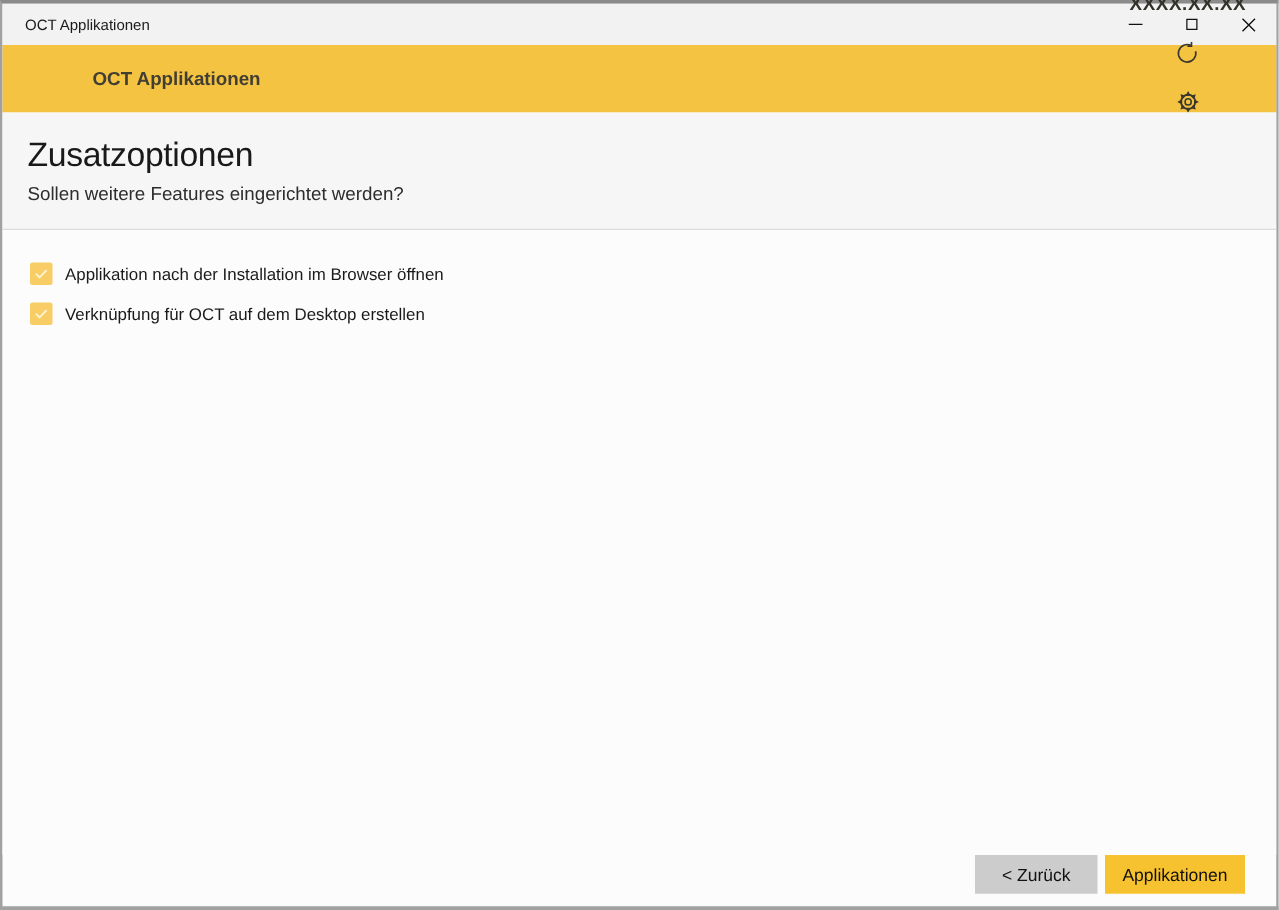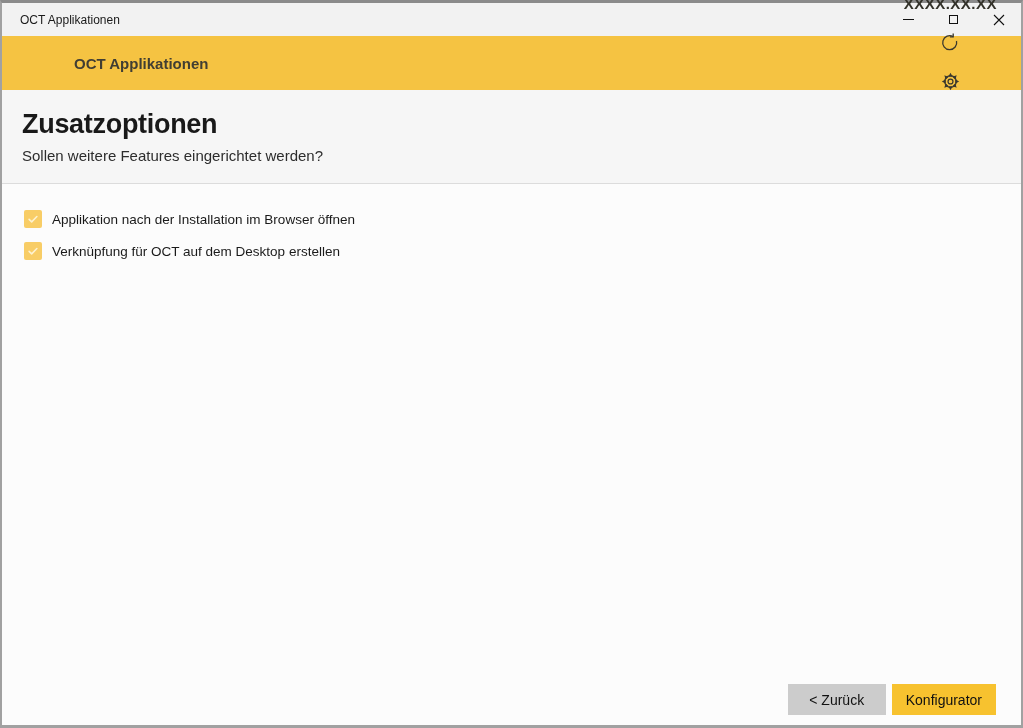--- a/index.html
+++ b/index.html
@@ -52,21 +52,21 @@
   .hdr-icon { width: 20px; height: 20px; display: flex; align-items: center; justify-content: center; cursor: pointer; }
   .help-glyph { font-size: 17px; color: #3a382e; font-weight: 400; }
 
   
   .page-header {
     flex: 0 0 94px;
     background: #f6f6f6;
     border-bottom: 1px solid #dcdcdc;
     padding: 19px 20px 0 20px;
   }
-  .page-title { font-size: 27px; font-weight: 700; color: #191919; letter-spacing: -0.3px; }
+  .page-title { font-size: 27px; font-weight: 400; color: #191919; letter-spacing: -0.3px; }
   .page-subtitle { margin-top: 7px; font-size: 15px; color: #2d2d2d; }
 
   
   .content {
     flex: 1 1 auto;
     background: #fcfcfc;
     padding: 26px 12px 0 22px;
     display: flex; flex-direction: column;
   }
   .option-row {
@@ -172,16 +172,16 @@
           <path d="M4 9.5 L7.3 12.7 L14 5.8" fill="none" stroke="#fdf2d0" stroke-width="2" stroke-linecap="round" stroke-linejoin="round"></path>
         </svg>
       </span>
       <span class="option-label">Verknüpfung für OCT auf dem Desktop erstellen</span>
     </div>
 
   </div>
 
   <div class="footer">
     <button class="btn btn-gray">&lt; Zurück</button>
-    <button class="btn btn-yellow">Konfigurator</button>
+    <button class="btn btn-yellow">Applikationen</button>
   </div>
 
 </div>
 
 </body></html>

